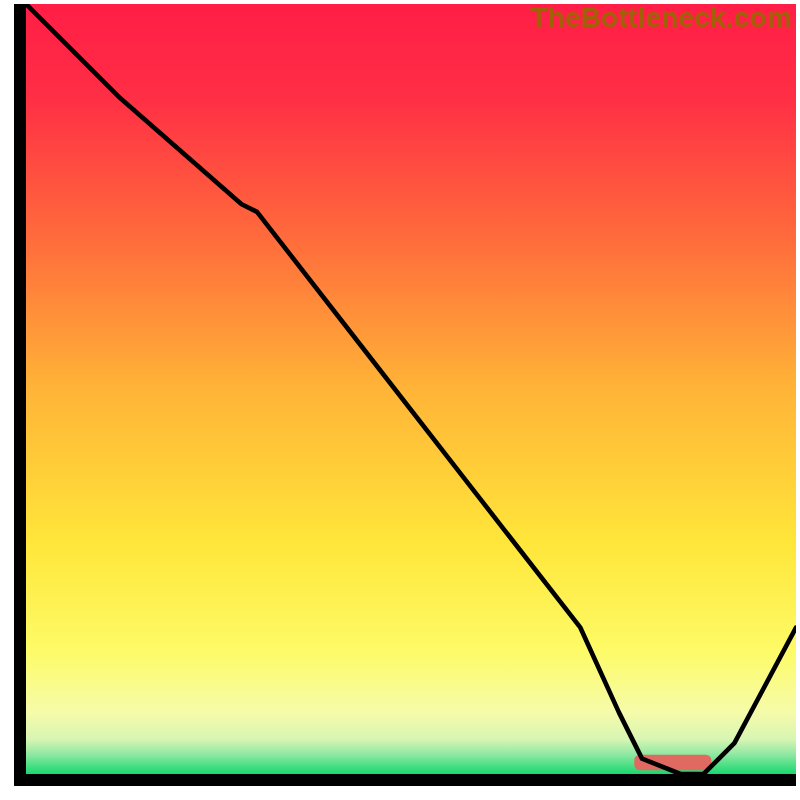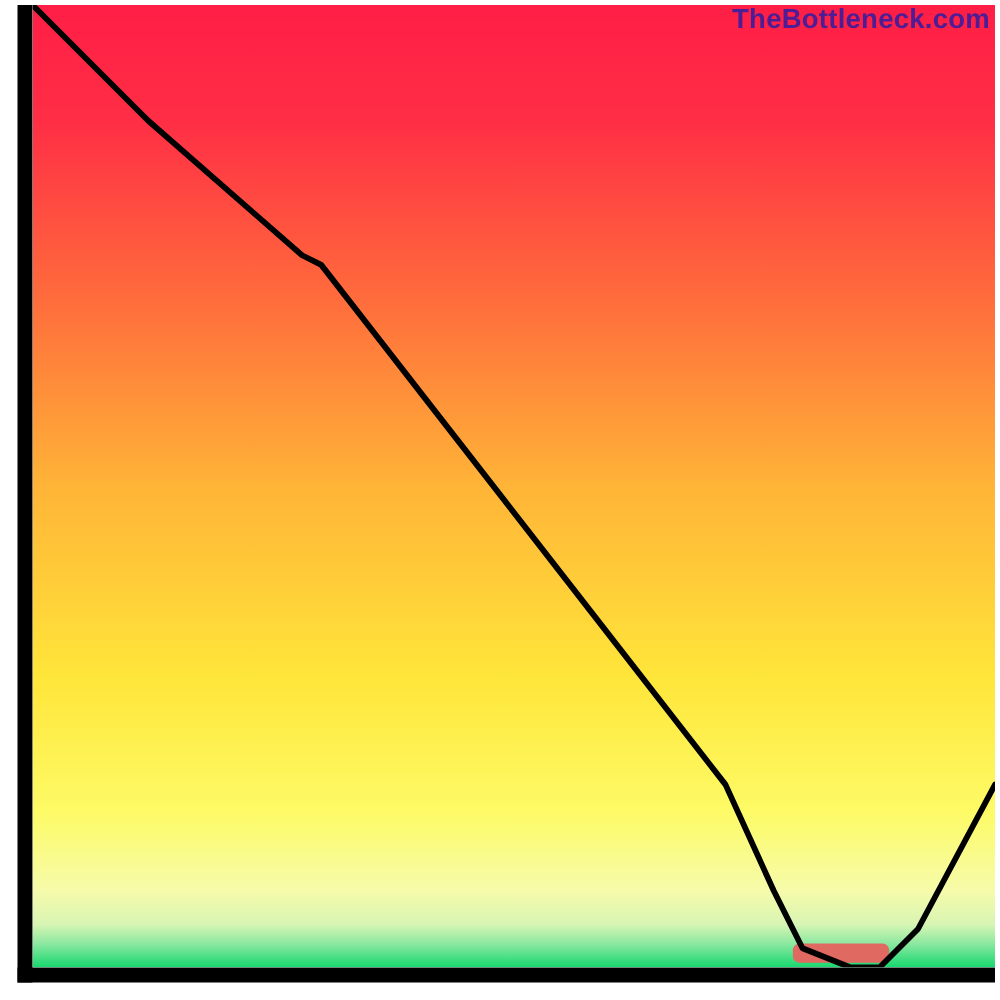--- a/index.html
+++ b/index.html
@@ -13,23 +13,23 @@
   }
   .stage {
     position: relative;
     width: 800px;
     height: 800px;
   }
   .watermark {
     position: absolute;
     top: 2px;
     right: 8px;
-    font-size: 22px;
+    font-size: 28px;
     font-weight: 600;
-    color: #4c1d95;
+    color: #a16207;
     letter-spacing: 0.2px;
     z-index: 5;
   }
   .axes {
     position: absolute;
     left: 14px;
     bottom: 14px;
     width: calc(800px - 14px - 4px);
     height: calc(800px - 14px - 4px);
     box-sizing: border-box;

